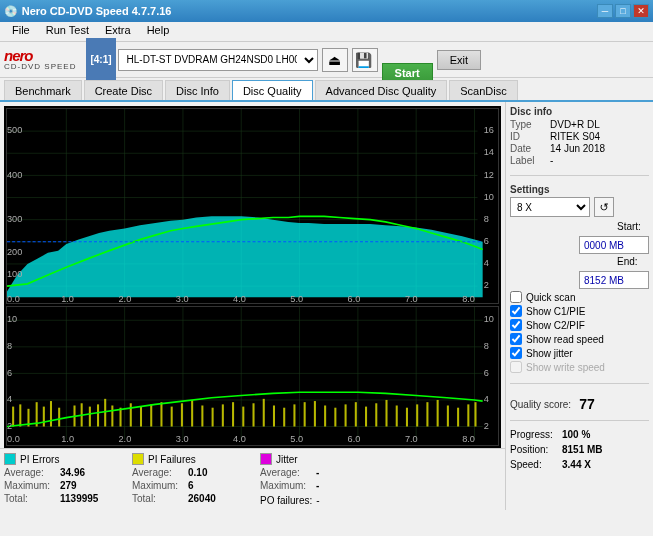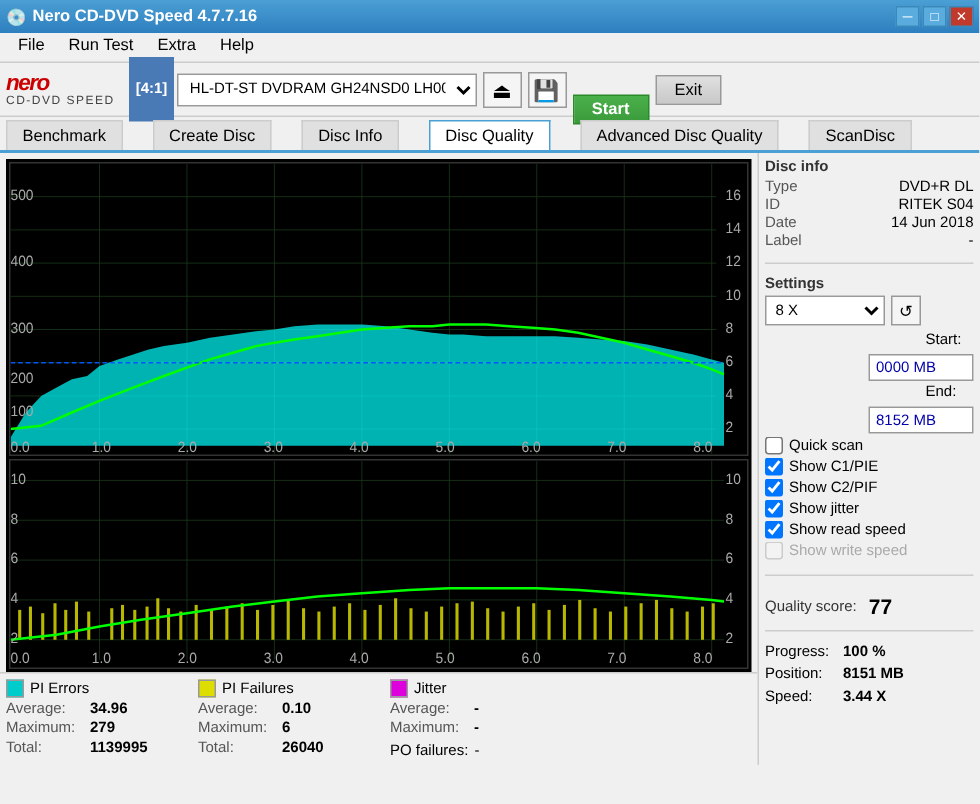--- a/index.html
+++ b/index.html
@@ -100,21 +100,21 @@
       padding: 0 4px;
       border-bottom: 2px solid #4a9fd4;
     }
     .tab {
       padding: 3px 10px;
       font-size: 11px;
       cursor: pointer;
       border: 1px solid #ccc;
       border-bottom: none;
       background: #e0e0e0;
-      margin-right: 20px;
+      margin-right: 2px;
       height: 20px;
       display: flex; align-items: center;
     }
     .tab.active {
       background: white;
       border-color: #4a9fd4;
       color: #000;
       font-weight: normal;
     }
 
@@ -183,21 +183,21 @@
       display: flex;
       flex-direction: column;
       gap: 4px;
     }
     .panel-section-title {
       font-size: 10px;
       font-weight: bold;
       color: #333;
       margin-bottom: 2px;
     }
-    .info-row { display: flex; gap: 20px; margin-bottom: 1px; justify-content: space-between; }
+    .info-row { display: flex; gap: 4px; margin-bottom: 1px; }
     .info-label { color: #555; min-width: 36px; }
     .info-value { color: #000; font-weight: 500; }
     .divider { height: 1px; background: #ccc; margin: 4px 0; }
     .settings-row { display: flex; align-items: center; gap: 4px; margin-bottom: 4px; }
     .settings-select {
       border: 1px solid #999;
       background: white;
       padding: 1px 2px;
       font-size: 10px;
       width: 80px;
@@ -607,25 +607,25 @@
       <div class="checkbox-row">
         <input type="checkbox" checked="" style="">
         <span>Show C1/PIE</span>
       </div>
       <div class="checkbox-row">
         <input type="checkbox" checked="" style="">
         <span>Show C2/PIF</span>
       </div>
       <div class="checkbox-row">
         <input type="checkbox" checked="" style="">
-        <span>Show jitter</span>
+        <span>Show read speed</span>
       </div>
       <div class="checkbox-row">
         <input type="checkbox" checked="" style="">
-        <span>Show read speed</span>
+        <span>Show jitter</span>
       </div>
       <div class="checkbox-row">
         <input type="checkbox" disabled="" style="">
         <span style="color:#aaa;">Show write speed</span>
       </div>
 
     </div>
 
     <div class="divider"></div>
 

